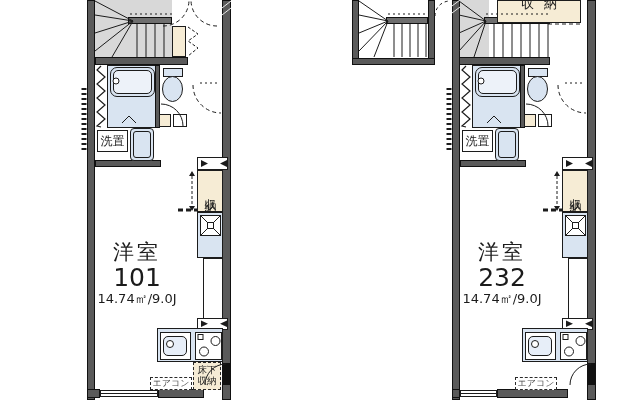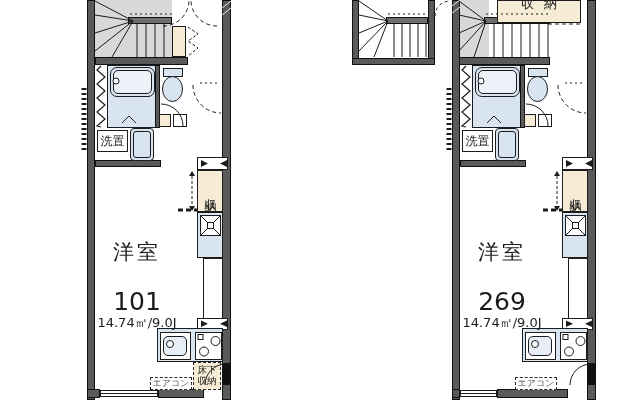--- a/index.html
+++ b/index.html
@@ -11,21 +11,21 @@
   .beige{position:absolute;box-sizing:border-box;background:#f6ecd5;border:1px solid #1c1c1c;}
   .wbox{position:absolute;box-sizing:border-box;background:#ffffff;border:1px solid #1c1c1c;}
   .graybg{position:absolute;box-sizing:border-box;background:#d8d8d8;}
   .bar{position:absolute;box-sizing:border-box;background:#6e6e6e;border:1px solid #111;}
   .dash{border:1.5px dashed #2a2a2a;}
   .lbl{position:absolute;color:#1b1b1b;box-sizing:border-box;}
   .vtext{writing-mode:vertical-rl;text-orientation:upright;display:flex;align-items:center;justify-content:center;
          font-size:12px;letter-spacing:2px;}
   .room-title{position:absolute;text-align:center;color:#1b1b1b;}
   .room-title .rm{display:block;font-size:21px;letter-spacing:3px;line-height:24px;}
-  .room-title .no{display:block;font-size:25px;line-height:27px;margin-top:24px;}
+  .room-title .no{display:block;font-size:25px;line-height:27px;}
   .room-title .ar{display:block;font-size:13px;line-height:16px;}
   .small-center{display:flex;align-items:center;justify-content:center;text-align:center;}
   svg.overlay{position:absolute;left:0;top:0;z-index:6;pointer-events:none;}
   .z1{z-index:1}.z2{z-index:2}.z3{z-index:3}.z4{z-index:4}.z5{z-index:5}
   .cliptop{overflow:hidden;}
 </style>
 </head>
 <body>
 
 <div id="canvas">
@@ -139,21 +139,21 @@
     <div class="wall z2" style="left:587px;top:0;width:9px;height:400px;"></div>
     <div class="wall z2" style="left:459px;top:57px;width:91px;height:8px;"></div>
     <div class="wall z2" style="left:460px;top:160px;width:66px;height:7px;"></div>
     <div class="wall z2" style="left:452px;top:389px;width:8px;height:9px;"></div>
     <div class="wall z2" style="left:497px;top:389px;width:71px;height:9px;"></div>
     <div class="wbox z3" style="left:460px;top:390px;width:37px;height:7px;"></div>
     <div class="abs z4" style="left:587px;top:363px;width:9px;height:22px;background:#111;"></div>
 
     <div class="room-title z5" style="left:452px;top:240px;width:100px;">
       <span class="rm">洋室</span>
-      <span class="no">269</span>
+      <span class="no">232</span>
       <span class="ar">14.74㎡/9.0J</span>
     </div>
   </div>
 
   <svg class="overlay" width="640" height="400" viewBox="0 0 640 400">
 
     <g stroke="#1c1c1c" stroke-width="1" fill="none">
 
       <path d="M133,21 L95,1 M133,21 L95,15 M133,21 L95,33 M133,21 L95,51 M133,21 L112,57"></path>
 

